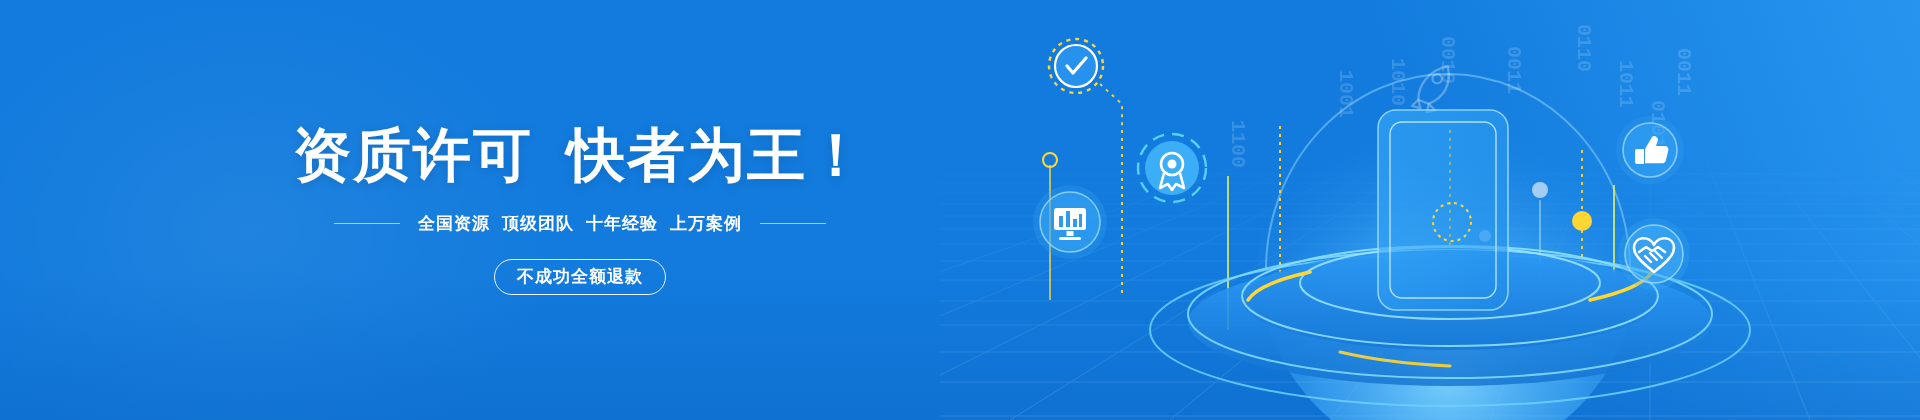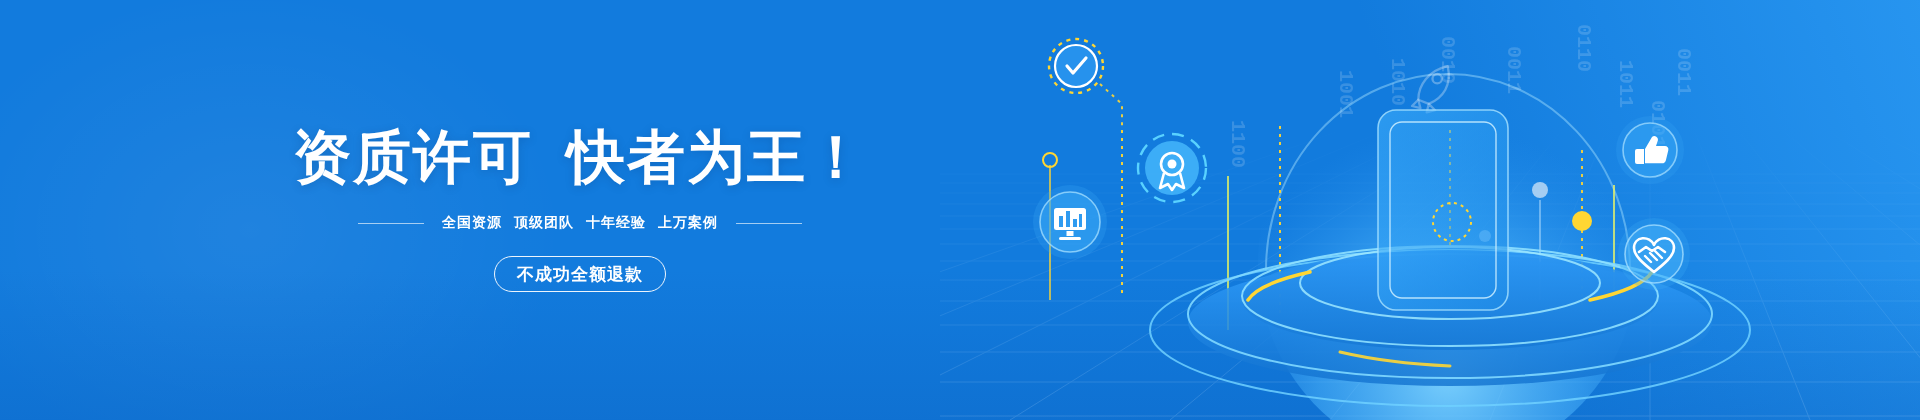--- a/index.html
+++ b/index.html
@@ -56,21 +56,21 @@
   .sub-row{
     display:flex; align-items:center; gap:18px;
     margin-top:28px;
   }
   .sub-rule{
     width:66px; height:1px;
     background:rgba(255,255,255,.62);
   }
   .subtitle{
     color:#ffffff;
-    font-size:14px;
+    font-size:17px;
     font-weight:bold;
     letter-spacing:1px;
     white-space:nowrap;
   }
   .subtitle .sp{ display:inline-block; width:12px; }
   .cta{
     margin-top:24px;
     display:inline-flex; align-items:center; justify-content:center;
     min-width:150px; height:36px;
     padding:0 22px;

